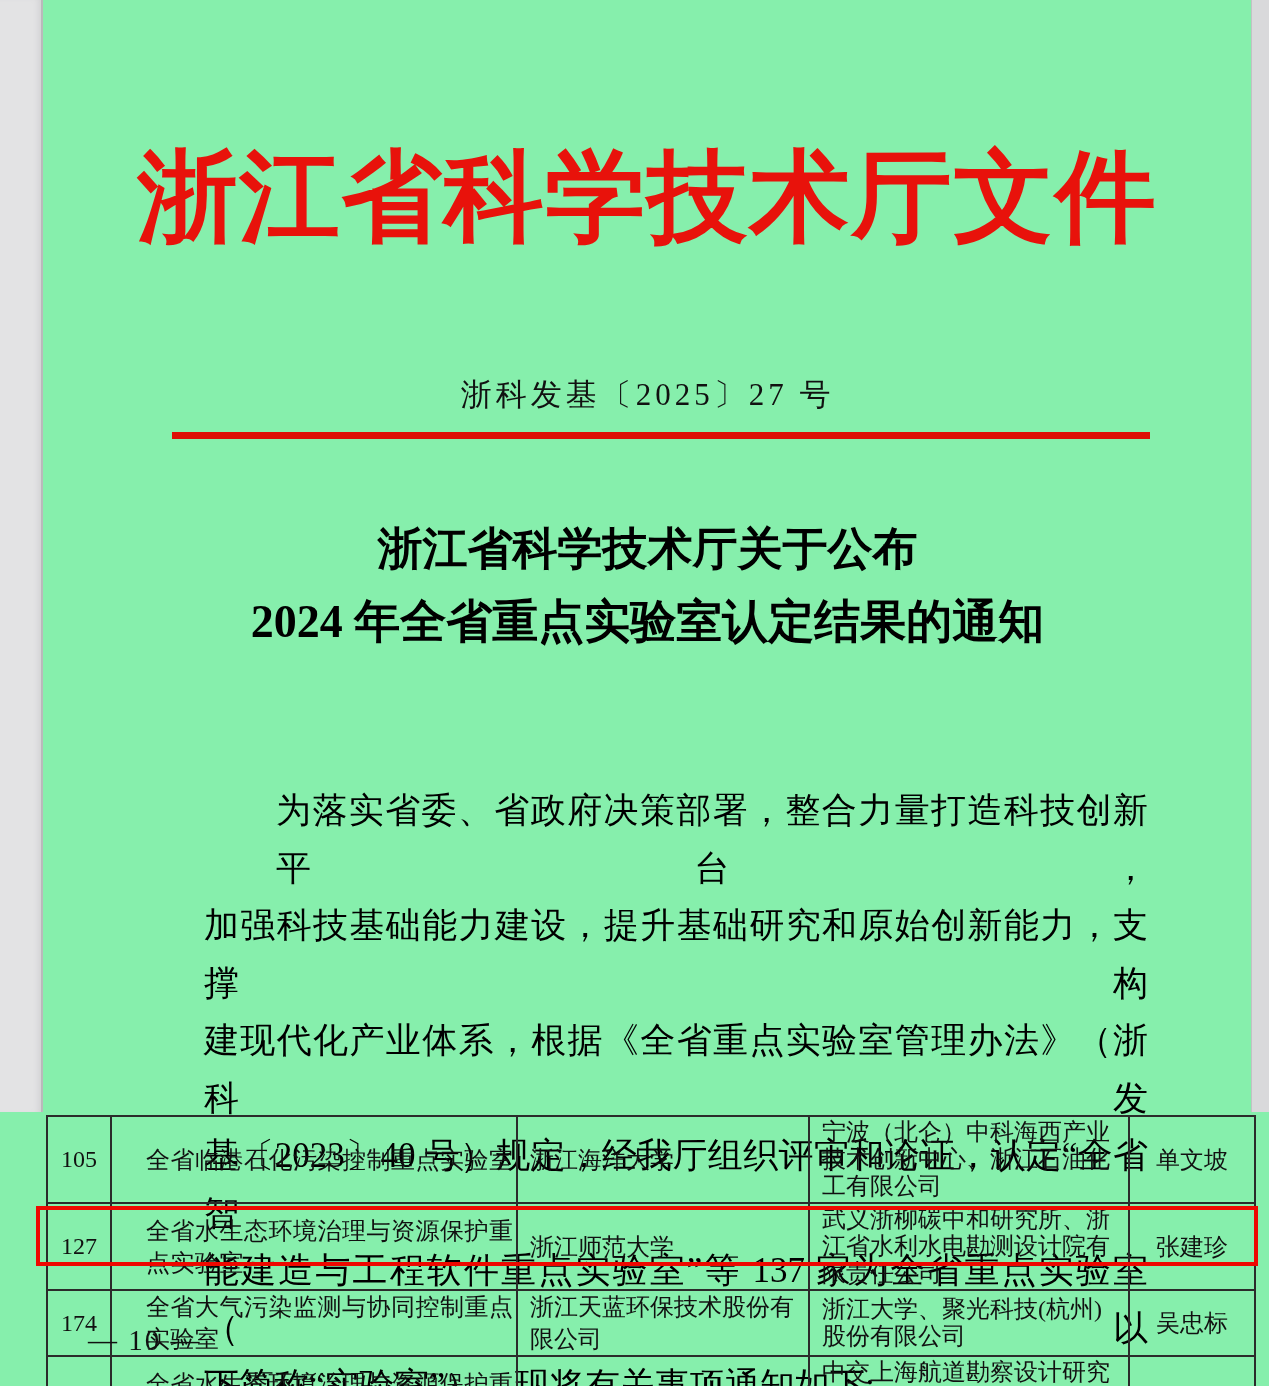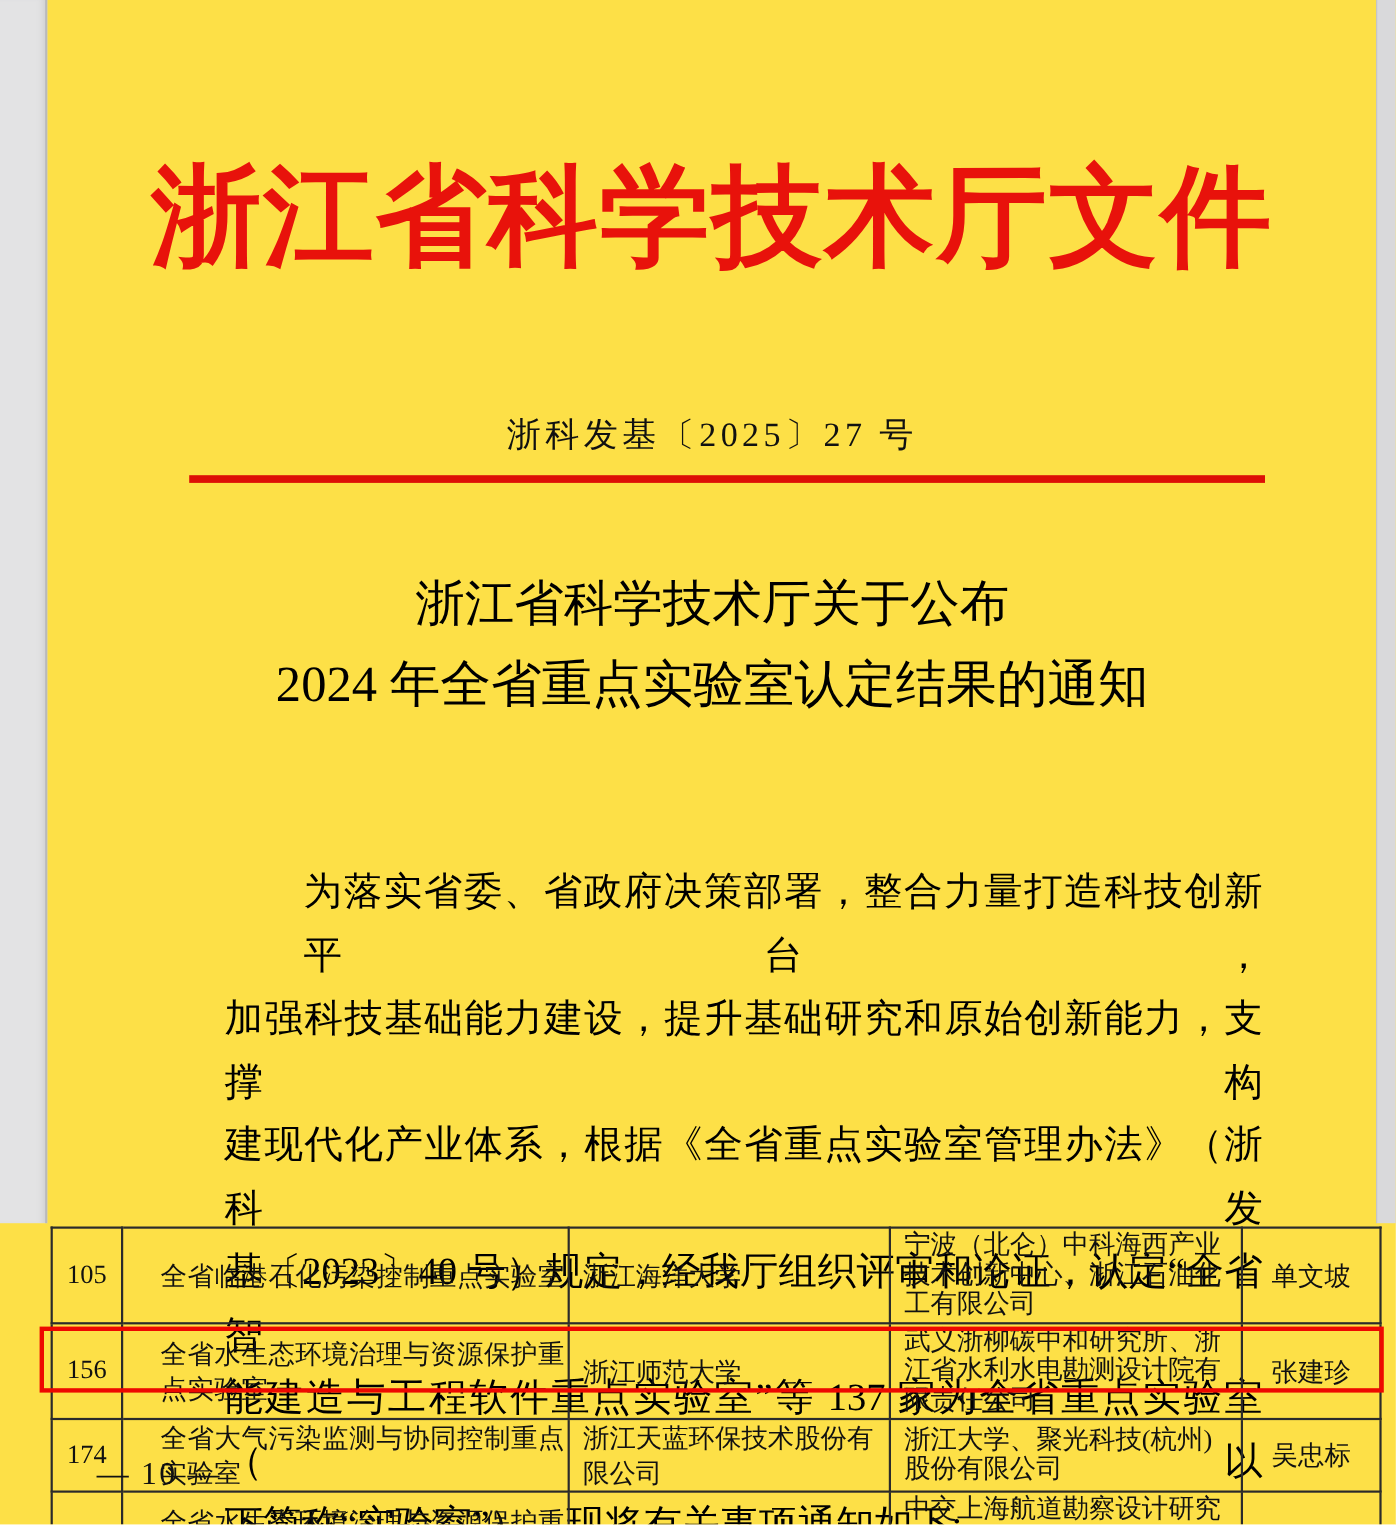--- a/index.html
+++ b/index.html
@@ -1,21 +1,21 @@
 <!DOCTYPE html>
 <html><head>
 <meta charset="utf-8">
 <style>
   * { margin: 0; padding: 0; box-sizing: border-box; }
   html, body { background: #fff; }
   .canvas {
     position: relative;
     width: 1269px;
     height: 1386px;
-    background: #fde047;
+    background: #86efac;
     overflow: hidden;
     font-family: "Liberation Serif", "DejaVu Serif", serif;
     color: #1a1a1a;
   }
   
   .band-left {
     position: absolute; left: 0; top: 0; width: 43px; height: 1112px;
     background: #e3e3e4;
     border-right: 2px solid #b9b9bb;
     box-shadow: inset -6px 0 6px -4px #cfcfd1;
@@ -41,21 +41,21 @@
     color: #111;
     margin-top: 22px;
   }
   .red-rule {
     position: absolute; left: 172px; top: 432px; width: 978px; height: 7px;
     background: #dd0f06;
   }
   .notice-title {
     position: absolute; left: 45px; top: 520px; width: 1205px;
     text-align: center;
-    font-weight: normal;
+    font-weight: bold;
     color: #000;
   }
   .notice-title .line1 { font-size: 45px; line-height: 58px; margin-bottom: 14px; }
   .notice-title .line2 { font-size: 46px; line-height: 60px; }
   .salutation {
     position: absolute; left: 205px; top: 726px;
     font-size: 36px; color: #000;
   }
   .body-para {
     position: absolute; left: 204px; top: 782px; width: 944px;
@@ -130,21 +130,21 @@
     <table class="results">
       <tbody>
         <tr>
           <td class="c-no">105</td>
           <td class="c-lab">全省临港石化污染控制重点实验室</td>
           <td class="c-org">浙江海洋大学</td>
           <td class="c-partner">宁波（北仑）中科海西产业技术创新中心、浙江石油化工有限公司</td>
           <td class="c-director">单文坡</td>
         </tr>
         <tr>
-          <td class="c-no">156</td>
+          <td class="c-no">127</td>
           <td class="c-lab">全省水生态环境治理与资源保护重点实验室</td>
           <td class="c-org">浙江师范大学</td>
           <td class="c-partner">武义浙柳碳中和研究所、浙江省水利水电勘测设计院有限责任公司</td>
           <td class="c-director">张建珍</td>
         </tr>
         <tr>
           <td class="c-no">174</td>
           <td class="c-lab">全省大气污染监测与协同控制重点实验室</td>
           <td class="c-org">浙江天蓝环保技术股份有限公司</td>
           <td class="c-partner">浙江大学、聚光科技(杭州)股份有限公司</td>

